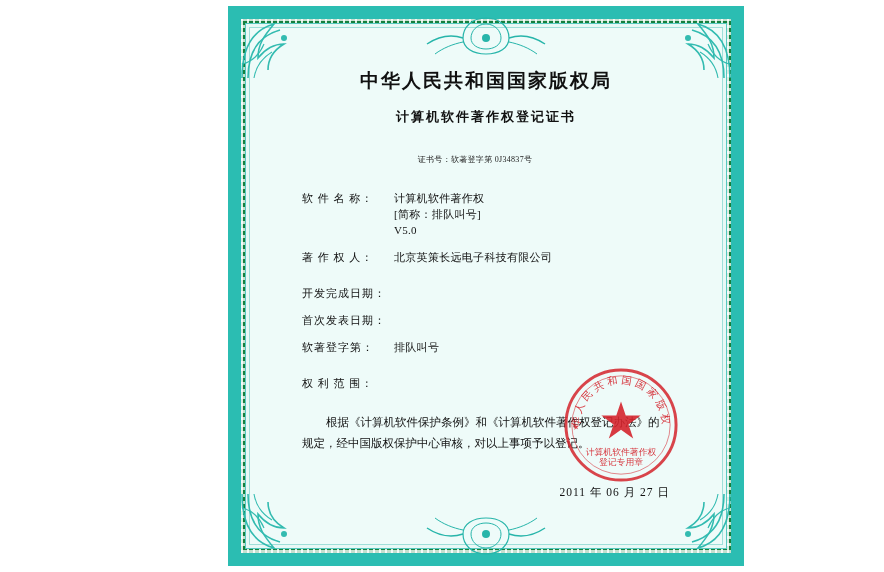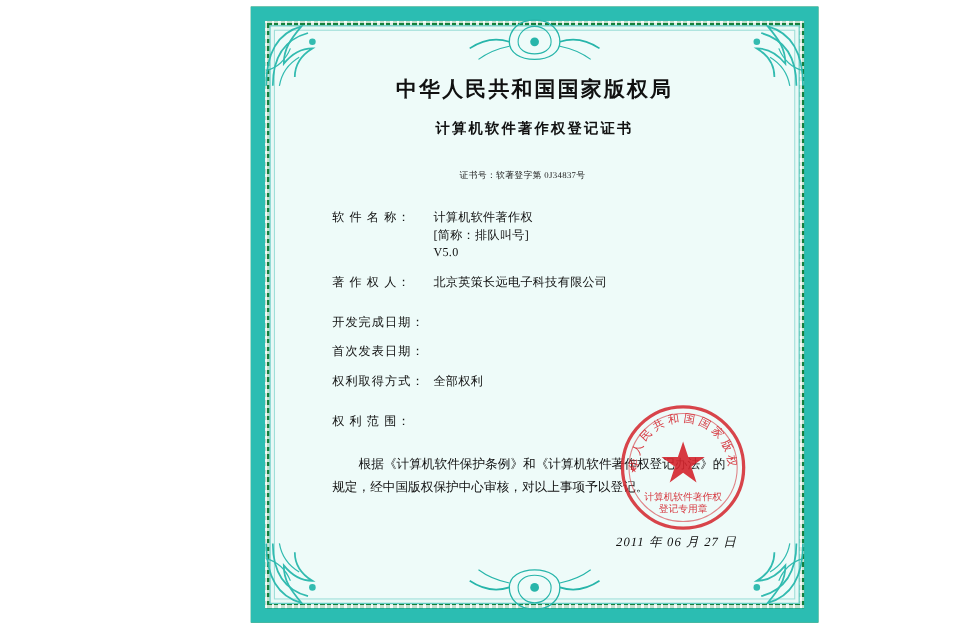--- a/index.html
+++ b/index.html
@@ -168,21 +168,20 @@
     text-indent: 24px;
   }
 
   .date-line {
     position: absolute;
     right: 40px;
     bottom: 32px;
     font-size: 11.5px;
     letter-spacing: 1px;
     color: #111;
-    font-style: italic;
   }
 
   
   .seal {
     position: absolute;
     right: 30px;
     bottom: 48px;
     width: 118px;
     height: 118px;
     pointer-events: none;
@@ -289,22 +288,22 @@
 
       <div class="field-row">
         <div class="field-label">开发完成日期：</div>
       </div>
 
       <div class="field-row">
         <div class="field-label">首次发表日期：</div>
       </div>
 
       <div class="field-row">
-        <div class="field-label">权利取得方式：</div>
-        <div class="field-value">全部权利</div>
+        <div class="field-label">软著登字第：</div>
+        <div class="field-value">排队叫号</div>
       </div>
 
       <div class="gap-lg"></div>
 
       <div class="field-row">
         <div class="field-label">权 利 范 围：</div>
       </div>
 
 
     </div>

